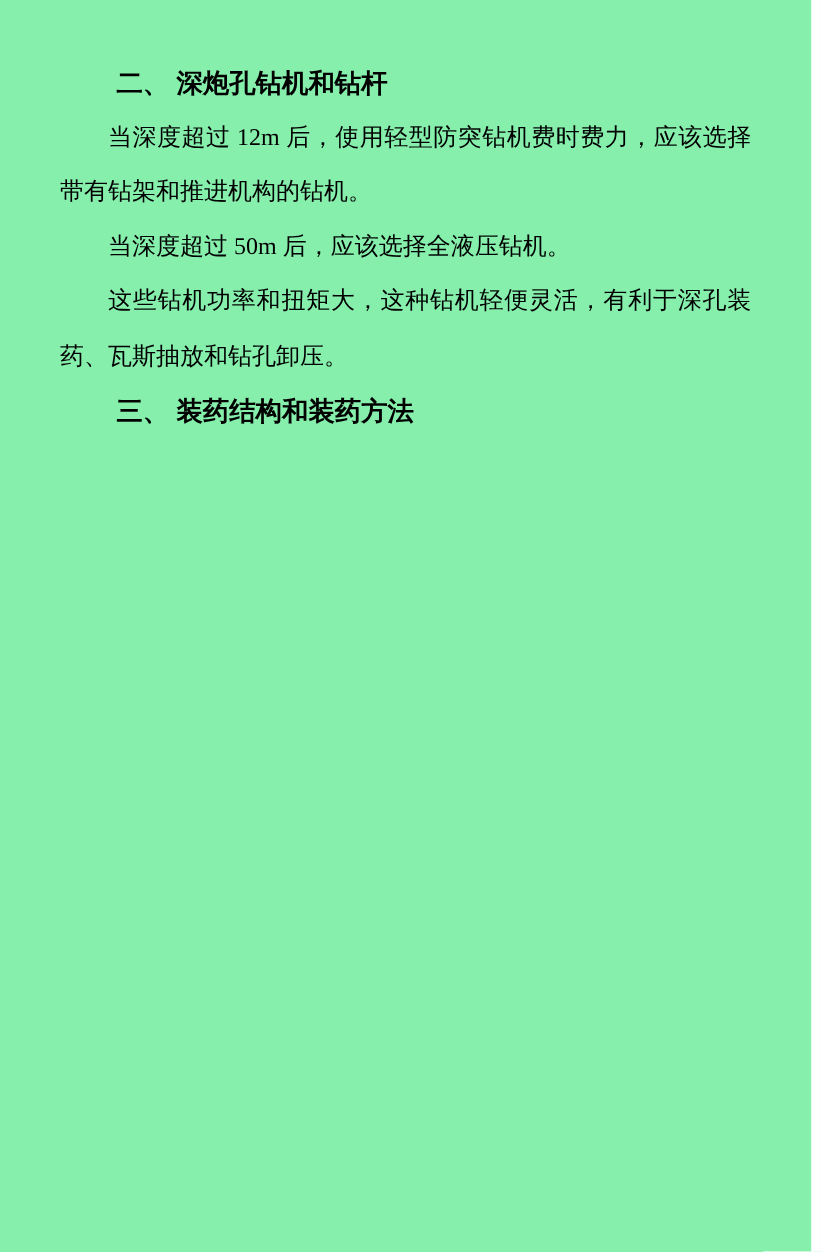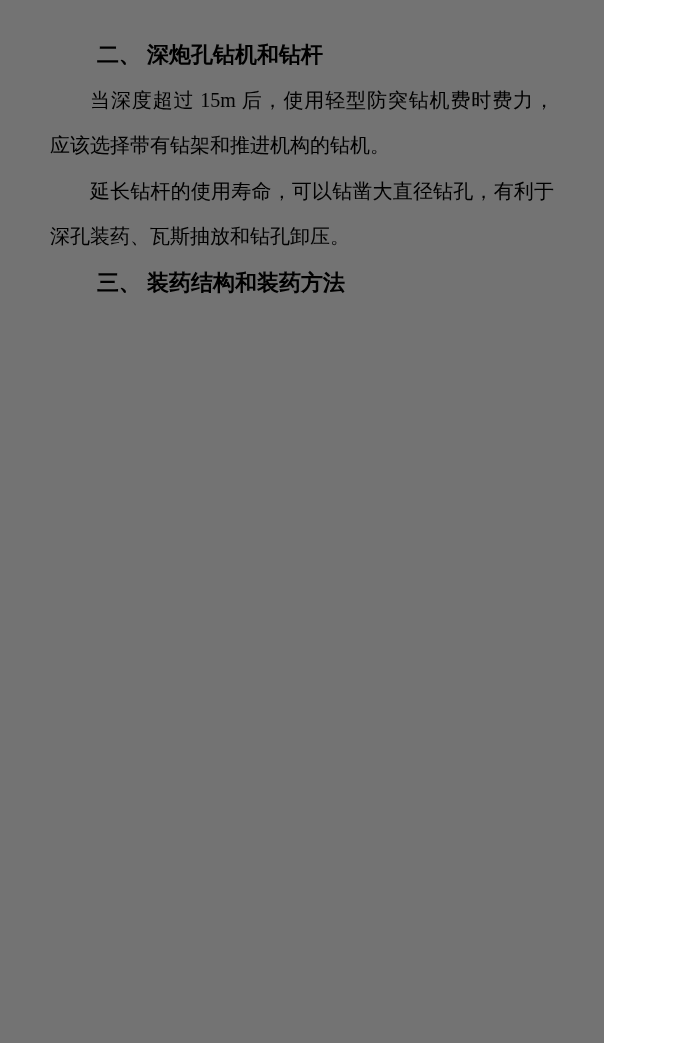--- a/index.html
+++ b/index.html
@@ -8,25 +8,25 @@
     background: #ffffff;
   }
   body {
     width: 684px;
     height: 1043px;
     color: #000000;
     font-family: "Liberation Serif", "DejaVu Serif", serif;
   }
   .page {
     box-sizing: border-box;
-    width: 604px;
+    width: 676px;
     height: 1043px;
-    padding: 32px 50px 0 50px;
+    padding: 47px 50px 0 50px;
     overflow: hidden;
-    background: #737373;
+    background: #86efac;
   }
   .para {
     margin: 0;
     font-size: 20px;
     line-height: 45.5px;
     text-align: justify;
     text-indent: 40px;
   }
   .h1, .h2 {
     font-size: 22px;
@@ -44,24 +44,25 @@
 
 <div class="page">
 
   <div class="h1">
     <span class="hnum">二、</span><span class="htitle">深炮孔钻机和钻杆</span>
   </div>
 
 
 
 
-  <p class="para">当深度超过 15m 后，使用轻型防突钻机费时费力，应该选择带有钻架和推进机构的钻机。</p>
+  <p class="para">当深度超过 12m 后，使用轻型防突钻机费时费力，应该选择带有钻架和推进机构的钻机。</p>
 
+  <p class="para">当深度超过 50m 后，应该选择全液压钻机。</p>
 
-  <p class="para">延长钻杆的使用寿命，可以钻凿大直径钻孔，有利于深孔装药、瓦斯抽放和钻孔卸压。</p>
+  <p class="para">这些钻机功率和扭矩大，这种钻机轻便灵活，有利于深孔装药、瓦斯抽放和钻孔卸压。</p>
 
 
 
   <div class="h1">
     <span class="hnum">三、</span><span class="htitle">装药结构和装药方法</span>
   </div>
 
 </div>
 
 </body></html>

